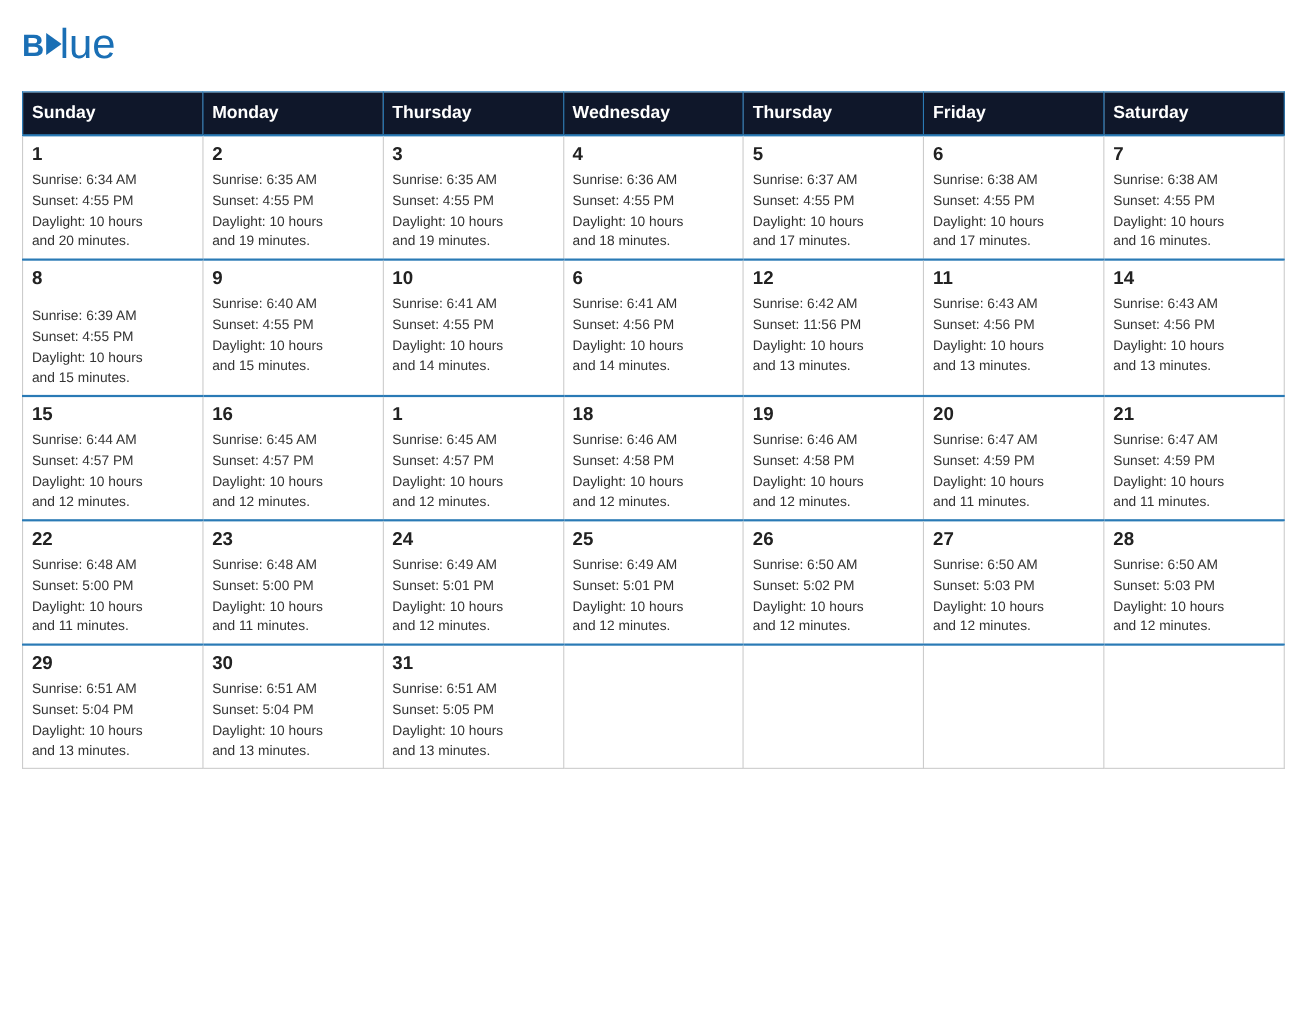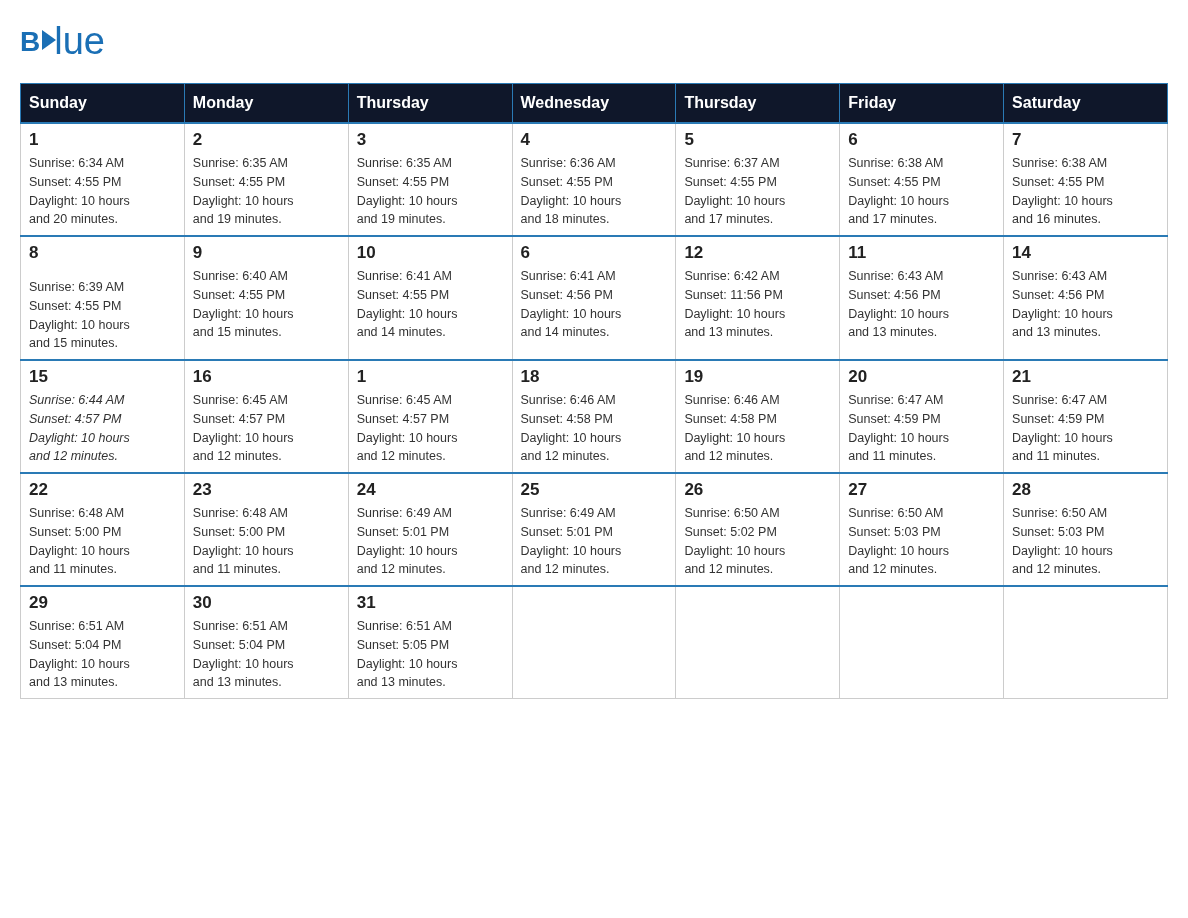--- a/index.html
+++ b/index.html
@@ -230,21 +230,21 @@
           <span class="day-num">14</span>
           <div class="day-info" style="white-space: pre-line;">Sunrise: 6:43 AM
 Sunset: 4:56 PM
 Daylight: 10 hours
 and 13 minutes.</div>
         </td>
       </tr>
       <tr>
         <td>
           <span class="day-num">15</span>
-          <div class="day-info" style="white-space: pre-line; font-style: italic;">Sunrise: 6:44 AM
+          <div class="day-info" style="white-space: pre-line;">Sunrise: 6:44 AM
 Sunset: 4:57 PM
 Daylight: 10 hours
 and 12 minutes.</div>
         </td>
         <td>
           <span class="day-num">16</span>
           <div class="day-info" style="white-space: pre-line;">Sunrise: 6:45 AM
 Sunset: 4:57 PM
 Daylight: 10 hours
 and 12 minutes.</div>

